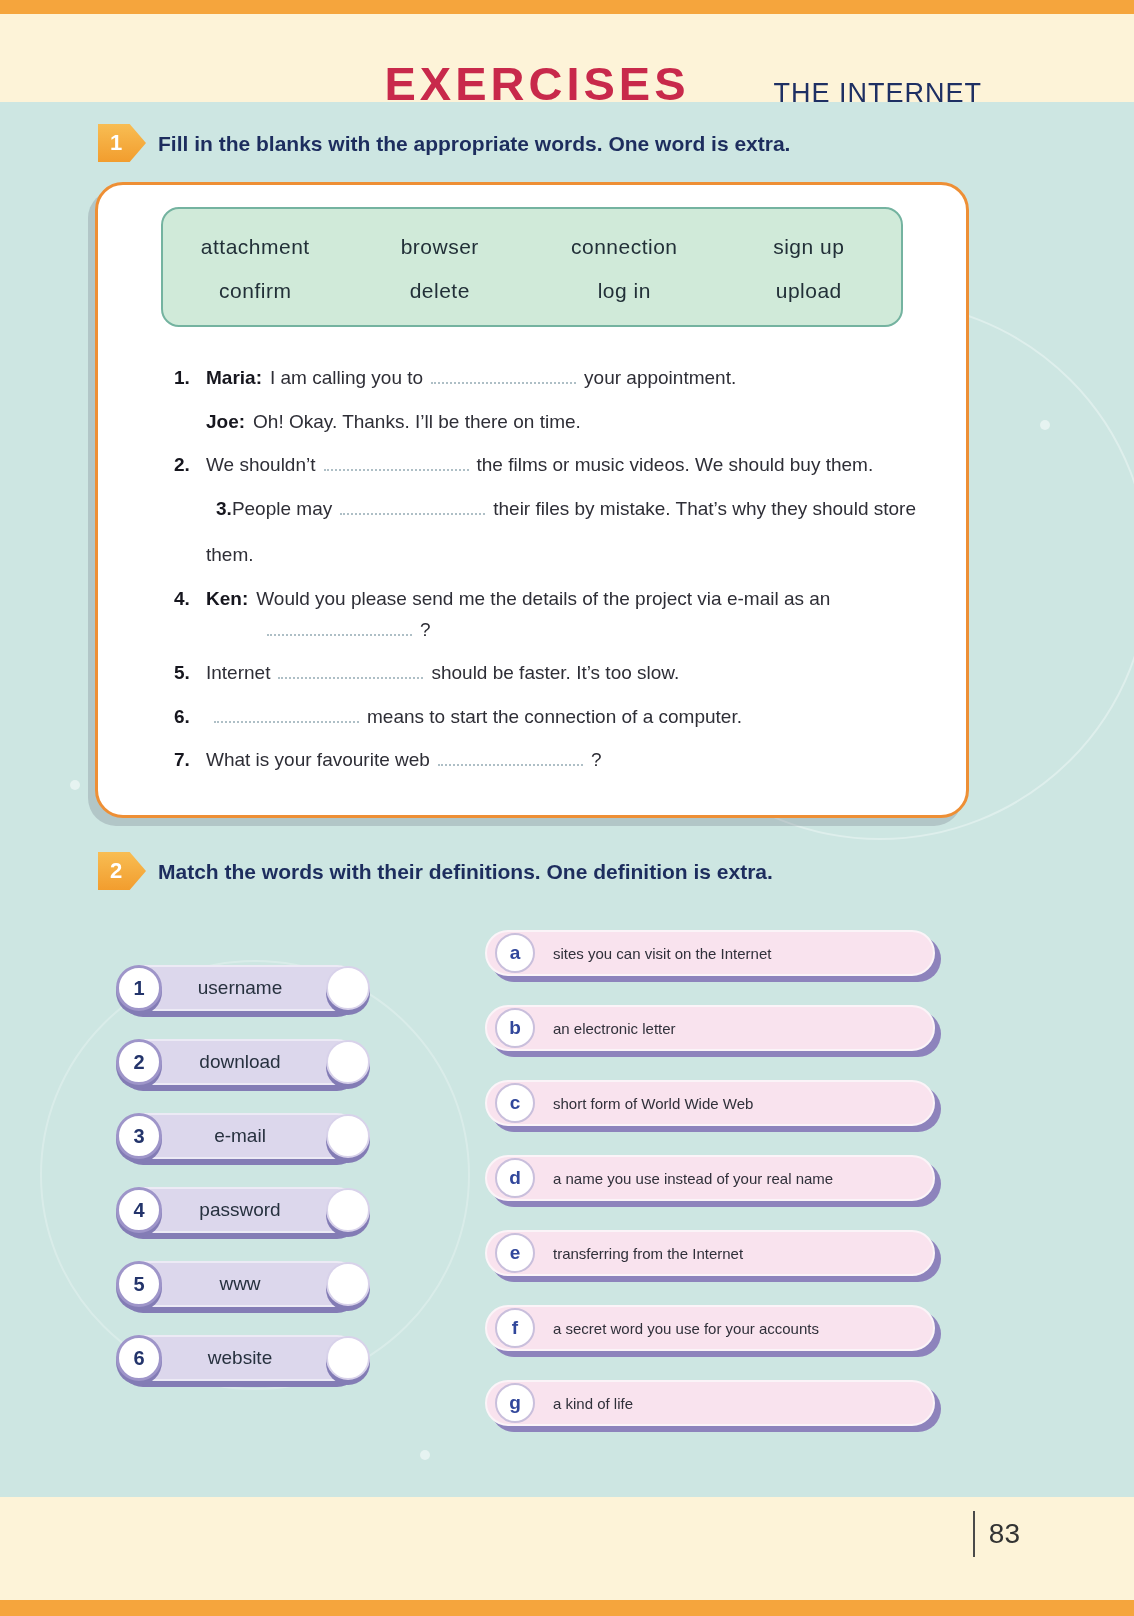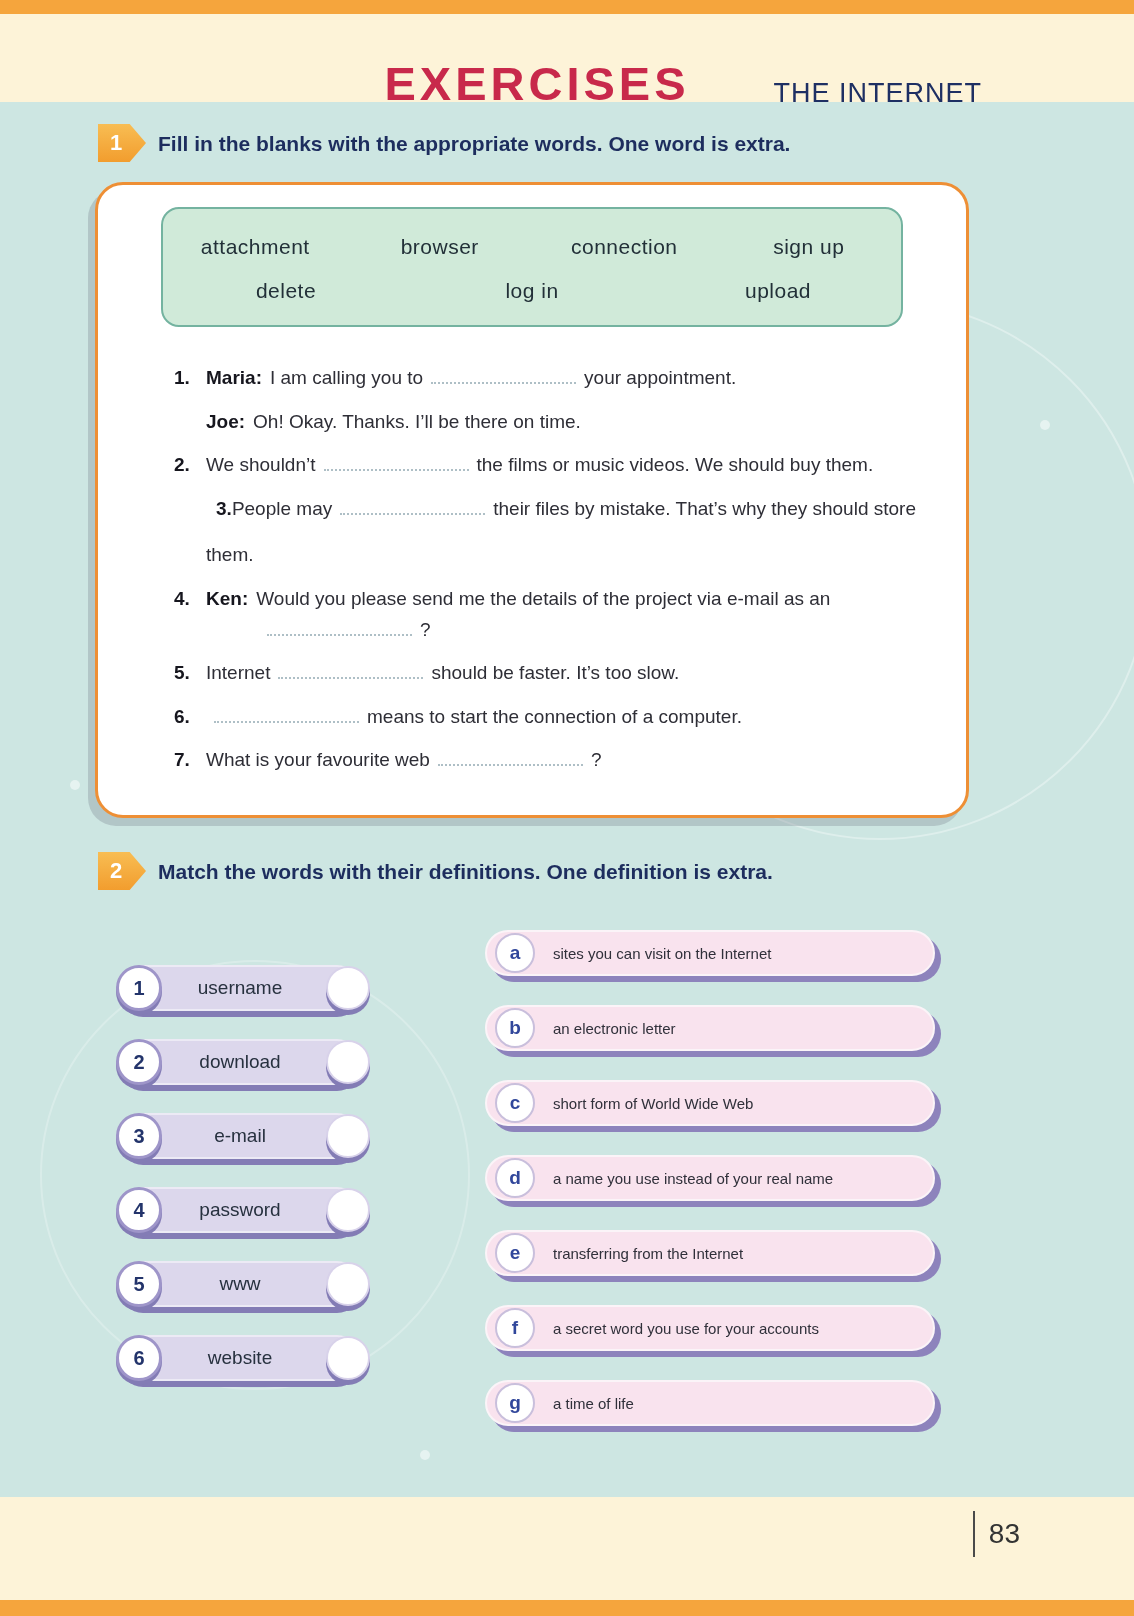--- a/index.html
+++ b/index.html
@@ -131,20 +131,21 @@
 
 <div class="ex1-box">
   <div class="word-bank">
     <div class="wb-row">
       <span class="wb-word">attachment</span>
       <span class="wb-word">browser</span>
       <span class="wb-word">connection</span>
       <span class="wb-word">sign up</span>
     </div>
     <div class="wb-row">
+      <span class="wb-word">confirm</span>
       <span class="wb-word">delete</span>
       <span class="wb-word">log in</span>
       <span class="wb-word">upload</span>
     </div>
   </div>
 
   <div class="questions">
     <div class="q">
       <span class="qnum">1.</span><span class="speaker">Maria:</span><span>I am calling you to</span><span class="blank"></span><span>your appointment.</span>
     </div>
@@ -234,21 +235,21 @@
   <div class="def-pill">
     <span class="letter-circle">e</span>
     <span class="def-text">transferring from the Internet</span>
   </div>
   <div class="def-pill">
     <span class="letter-circle">f</span>
     <span class="def-text">a secret word you use for your accounts</span>
   </div>
   <div class="def-pill">
     <span class="letter-circle">g</span>
-    <span class="def-text">a time of life</span>
+    <span class="def-text">a kind of life</span>
   </div>
 </div>
 
 <div class="footer-band">
   <div class="page-number-group">
     <span class="pg-divider"></span>
     <span class="pg-num">83</span>
   </div>
 </div>
 <div class="bottom-strip"></div>

